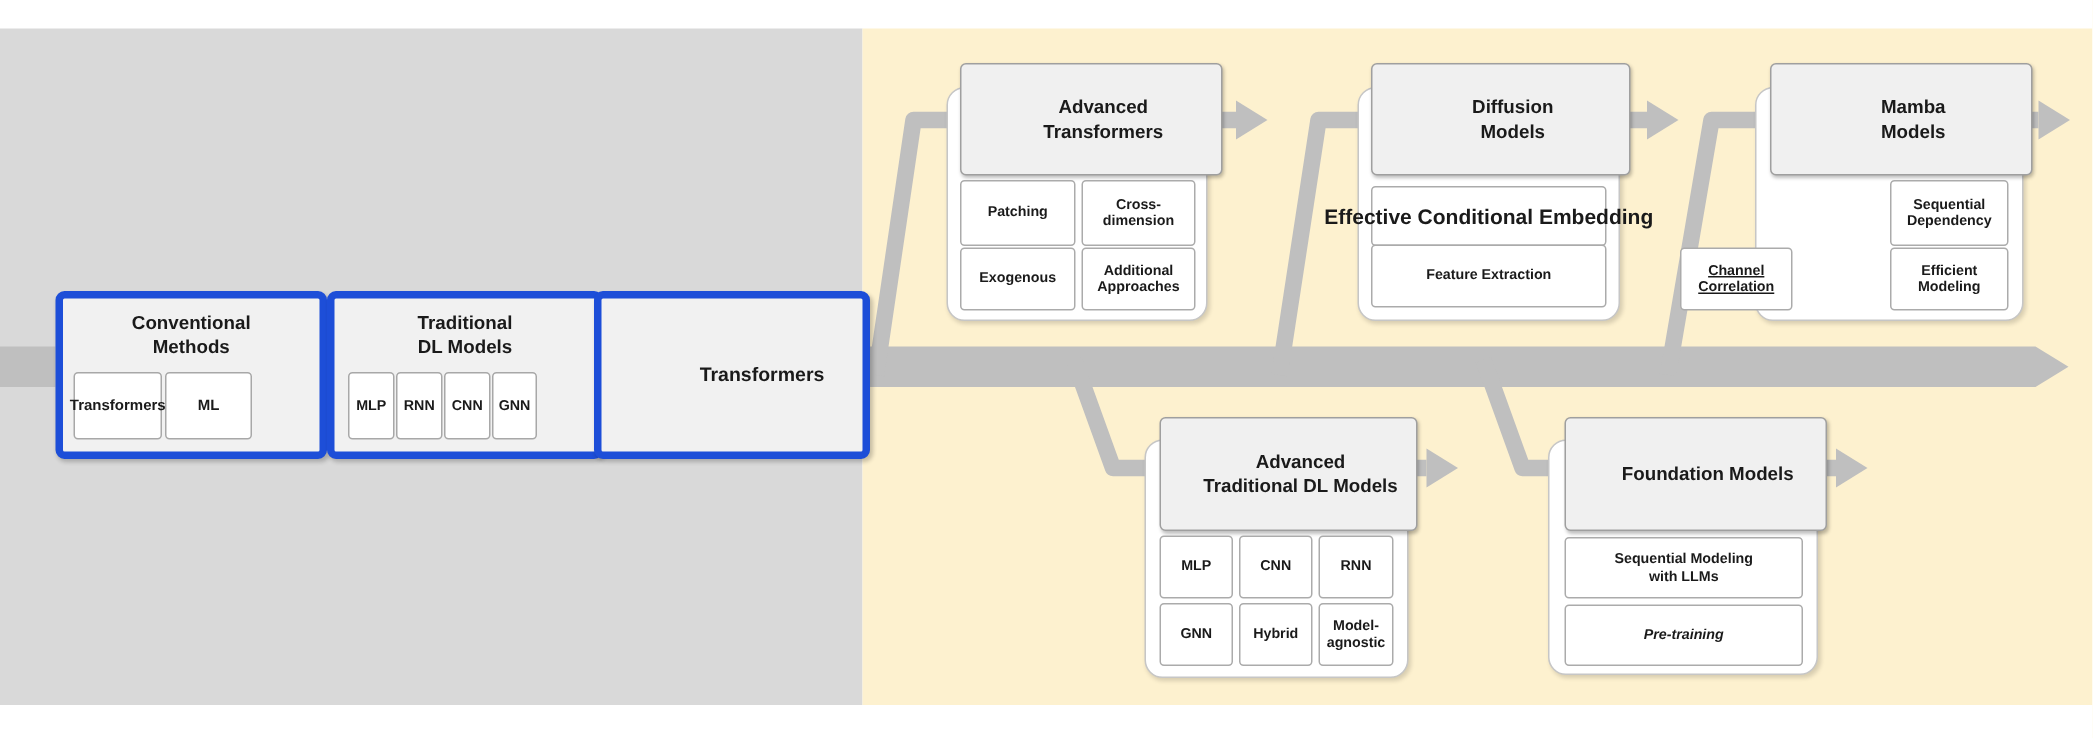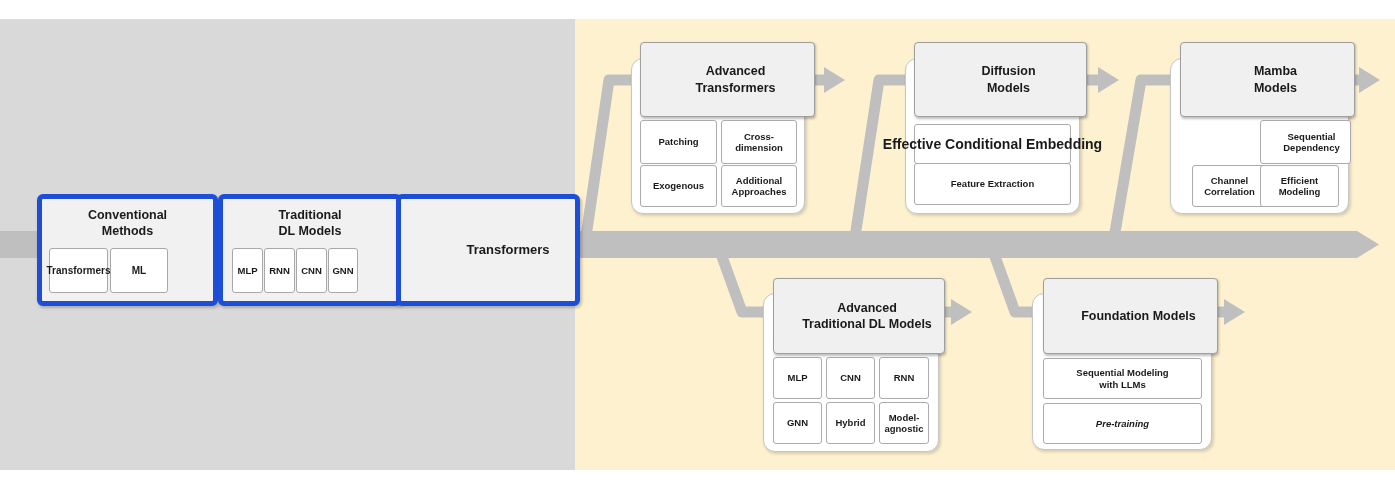--- a/index.html
+++ b/index.html
@@ -54,22 +54,22 @@
   #at-s3{left:721px;top:165px;width:74px;height:40px;}
 
   #p-diff{left:905px;top:58px;width:173px;height:154px;}
   #h-diff{left:914px;top:42px;width:155px;height:73px;}
   #diff-s0{left:914px;top:124px;width:155px;height:38px;font-size:14px;white-space:nowrap;}
   #diff-s1{left:914px;top:163px;width:155px;height:40px;}
 
   #p-mamba{left:1170px;top:58px;width:177px;height:154px;}
   #h-mamba{left:1180px;top:42px;width:157px;height:73px;}
   #mamba-s0{left:1180px;top:120px;width:73px;height:42px;}
-  #mamba-s1{left:1260px;top:120px;width:77px;height:42px;padding-left:12px;}
-  #mamba-s2{left:1192px;top:165px;width:73px;height:40px;}
+  #mamba-s1{left:1260px;top:120px;width:77px;height:42px;}
+  #mamba-s2{left:1120px;top:165px;width:73px;height:40px;text-decoration:underline;}
   #mamba-s3{left:1260px;top:165px;width:77px;height:40px;}
 
   #p-adl{left:763px;top:293px;width:174px;height:157px;}
   #h-adl{left:773px;top:278px;width:154px;height:74px;}
   #adl-s0{left:773px;top:357px;width:47px;height:40px;}
   #adl-s1{left:826px;top:357px;width:47px;height:40px;}
   #adl-s2{left:879px;top:357px;width:48px;height:40px;}
   #adl-s3{left:773px;top:402px;width:47px;height:40px;}
   #adl-s4{left:826px;top:402px;width:47px;height:40px;}
   #adl-s5{left:879px;top:402px;width:48px;height:40px;}

